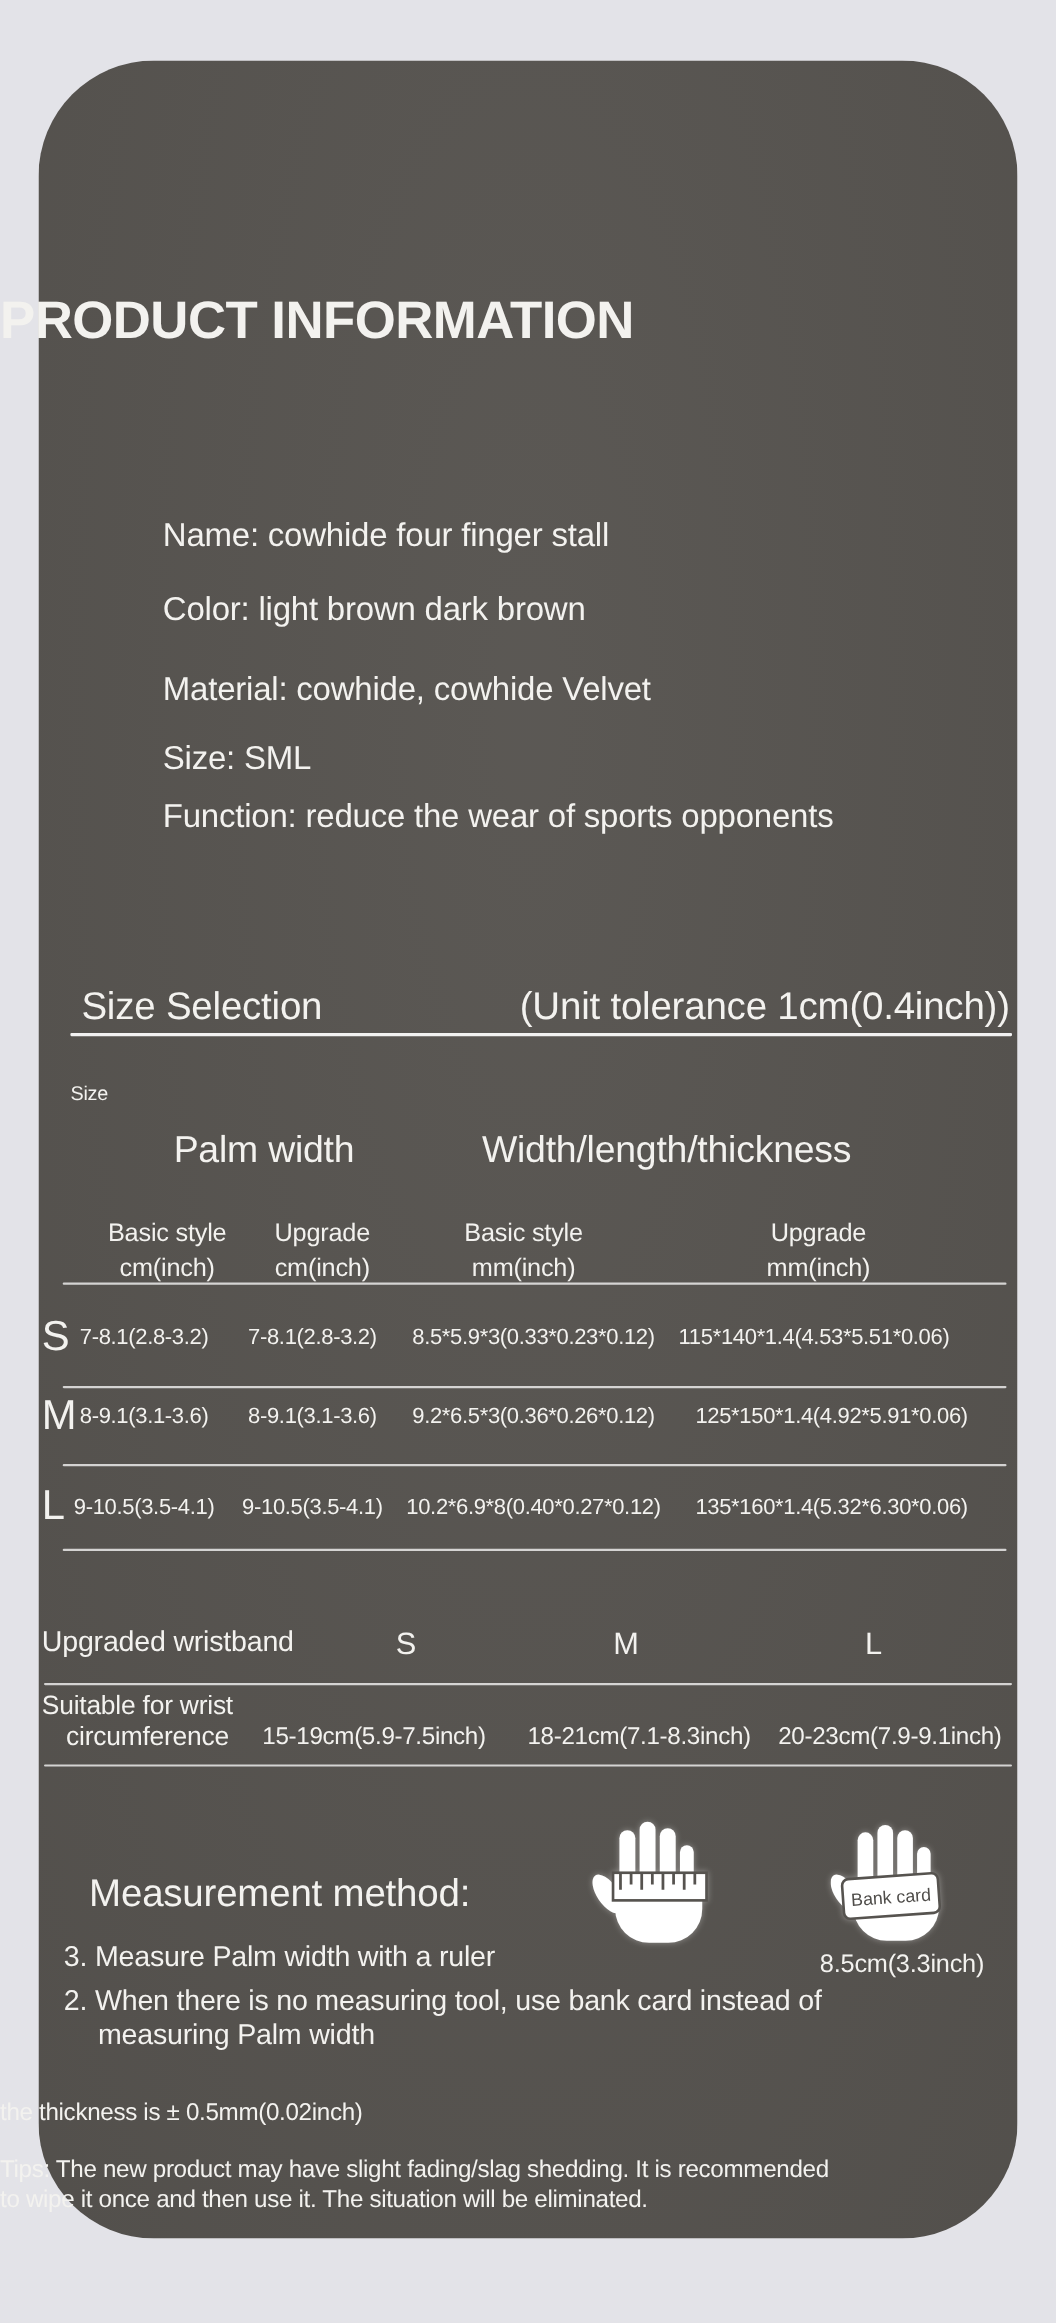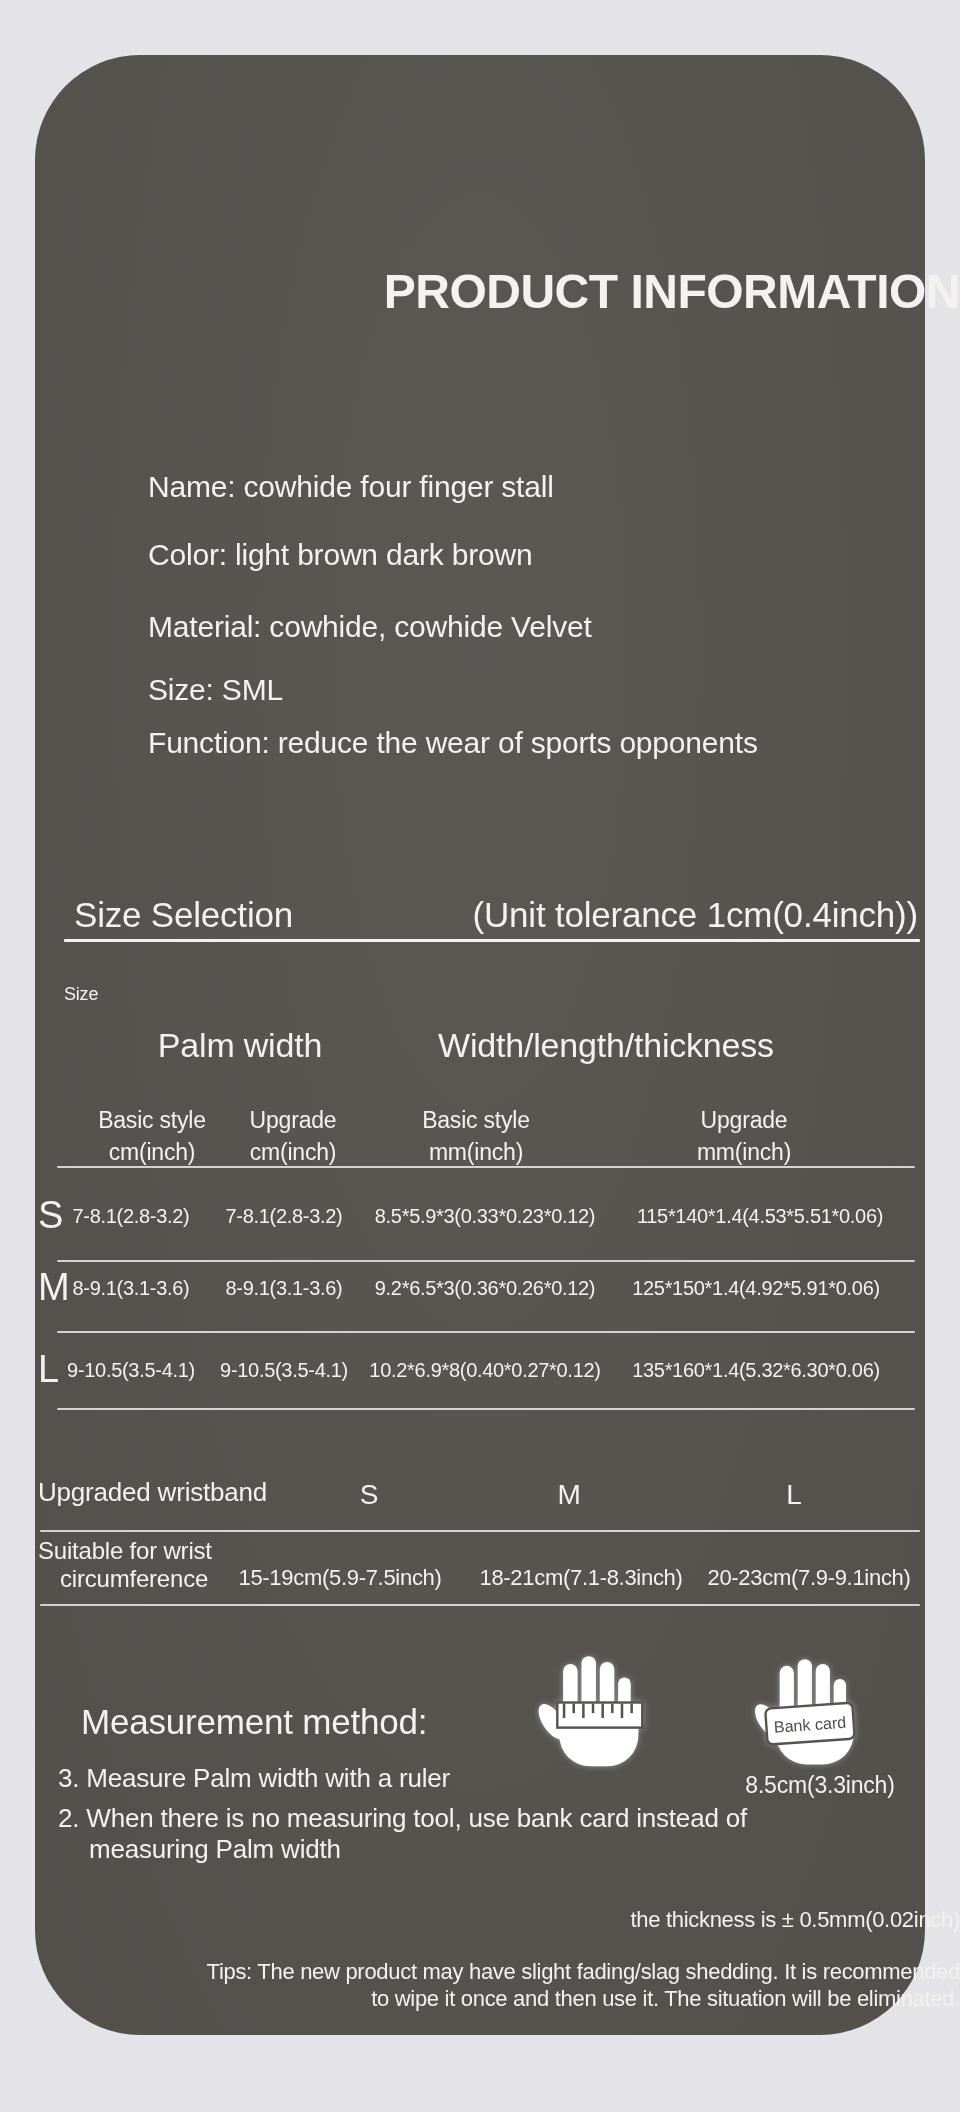--- a/index.html
+++ b/index.html
@@ -3,21 +3,21 @@
 <meta charset="utf-8">
 <style>
   html,body{margin:0;padding:0;background:#e3e3e8;}
   .page{position:relative;width:960px;height:2112px;background:#e3e3e8;overflow:hidden;
         font-family:"Liberation Sans","DejaVu Sans",sans-serif;color:#f3f2ef;}
   .card{position:absolute;left:35px;top:55px;width:890px;height:1980px;border-radius:105px;
         background:#56534f;
         background-image:radial-gradient(ellipse at 50% 30%, rgba(255,255,255,0.03), rgba(0,0,0,0.04));}
   .t{position:absolute;white-space:nowrap;line-height:1.2;letter-spacing:-0.2px;}
   .cx{transform:translateX(-50%);}
-  .ctr{left:0;width:960px;text-align:right;}
+  .ctr{left:0;width:960px;text-align:left;}
   .title{font-size:48px;font-weight:700;letter-spacing:-0.5px;}
   .detail{font-size:30px;}
   .h2{font-size:35px;}
   .small-label{font-size:18px;}
   .gh{font-size:34px;}
   .colhead{font-size:23px;line-height:32px;text-align:center;}
   .cell{font-size:20px;letter-spacing:-0.3px;}
   .rowlab{font-size:38px;}
   .wb{font-size:26px;}
   .wbsize{font-size:28px;}
@@ -69,21 +69,21 @@
   <div class="t colhead cx" style="left:744px;top:1104px">
     <div>Upgrade</div>
     <div>mm(inch)</div>
   </div>
   <div class="sep" style="left:57px;top:1166px;width:858px"></div>
 
   <div class="t rowlab" style="left:38px;top:1193px">S</div>
   <div class="t cell cx" style="left:131px;top:1204px">7-8.1(2.8-3.2)</div>
   <div class="t cell cx" style="left:284px;top:1204px">7-8.1(2.8-3.2)</div>
   <div class="t cell cx" style="left:485px;top:1204px">8.5*5.9*3(0.33*0.23*0.12)</div>
-  <div class="t cell cx" style="left:760px;top:1204px">115*140*1.4(4.53*5.51*0.06)</div>
+  <div class="t cell cx" style="left:740px;top:1204px">115*140*1.4(4.53*5.51*0.06)</div>
   <div class="sep" style="left:57px;top:1260px;width:858px"></div>
 
   <div class="t rowlab" style="left:38px;top:1265px">M</div>
   <div class="t cell cx" style="left:131px;top:1276px">8-9.1(3.1-3.6)</div>
   <div class="t cell cx" style="left:284px;top:1276px">8-9.1(3.1-3.6)</div>
   <div class="t cell cx" style="left:485px;top:1276px">9.2*6.5*3(0.36*0.26*0.12)</div>
   <div class="t cell cx" style="left:756px;top:1276px">125*150*1.4(4.92*5.91*0.06)</div>
   <div class="sep" style="left:57px;top:1331px;width:858px"></div>
 
   <div class="t rowlab" style="left:38px;top:1347px">L</div>

